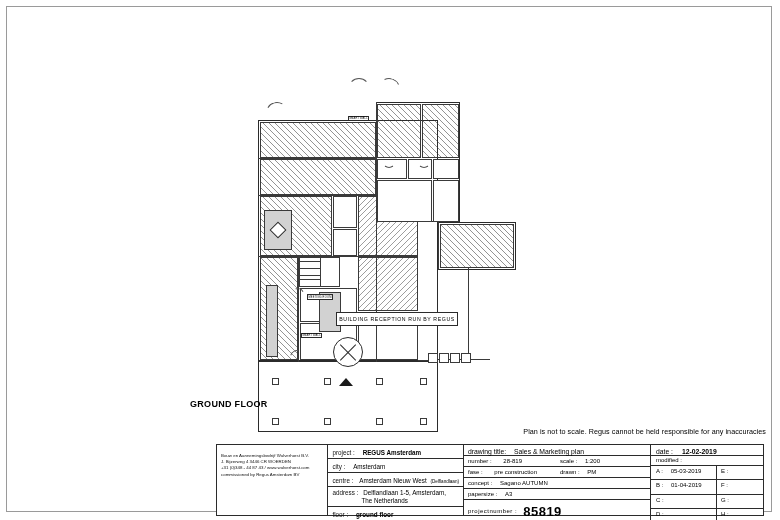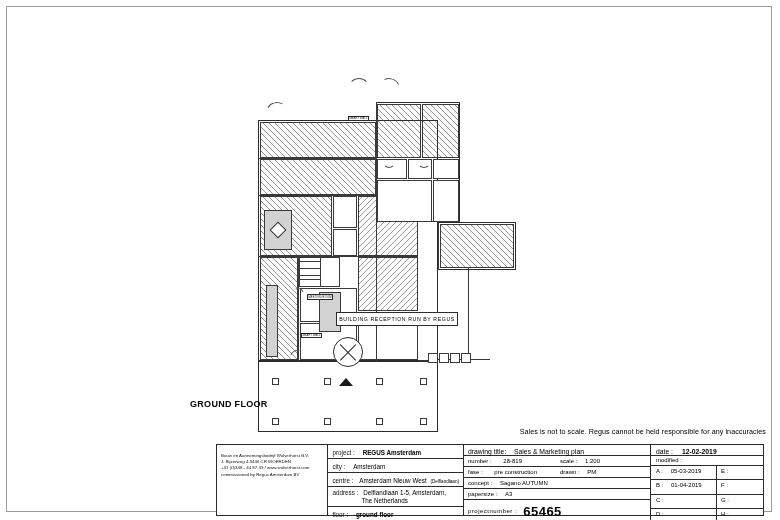--- a/index.html
+++ b/index.html
@@ -453,21 +453,21 @@
     <div class="small-tag" style="left:121px; top:273px; width:21px; height:5px;">SMART WALL</div>
   </div>
 
   <div class="tag-box" style="left:336px; top:312px; width:122px; height:14px;">BUILDING RECEPTION RUN BY REGUS</div>
 
   <div class="circle-x" style="left:333px; top:337px;"></div>
   <div class="tri-north" style="left:339px; top:378px;"></div>
 
   <div class="ground-floor-label">GROUND FLOOR</div>
 
-  <div class="disclaimer">Sales is not to scale. Regus cannot be held responsible for any inaccuracies</div>
+  <div class="disclaimer">Plan is not to scale. Regus cannot be held responsible for any inaccuracies</div>
 
   <div id="titleblock">
 
     <div class="tb-col tb-logo">
       <div class="logo-addr">
         <div>Bouw en Aannemingsbedrijf Wulverhorst B.V.</div>
         <div>J. Bijzerweg 4 3446 CR WOERDEN</div>
         <div>+31 (0)348 - 44 87 43 / www.wulverhorst.com</div>
         <div>commissioned by Regus Amsterdam BV</div>
       </div>
@@ -539,21 +539,21 @@
             </span>
           </div>
           <div class="tb-d-row">
             <span class="c1">
               <span>papersize :</span>
               <span style="margin-left:6px;">A3</span>
             </span>
           </div>
           <div class="projnum">
             <span class="lbl">projectnumber :</span>
-            <span>65465</span>
+            <span>85819</span>
           </div>
         </div>
 
         <div class="tb-mod">
           <div class="mod-head">modified :</div>
           <div class="mod-row">
             <span class="mod-left">
               <span>A :</span>
               <span style="margin-left:6px;">05-03-2019</span>
             </span>

